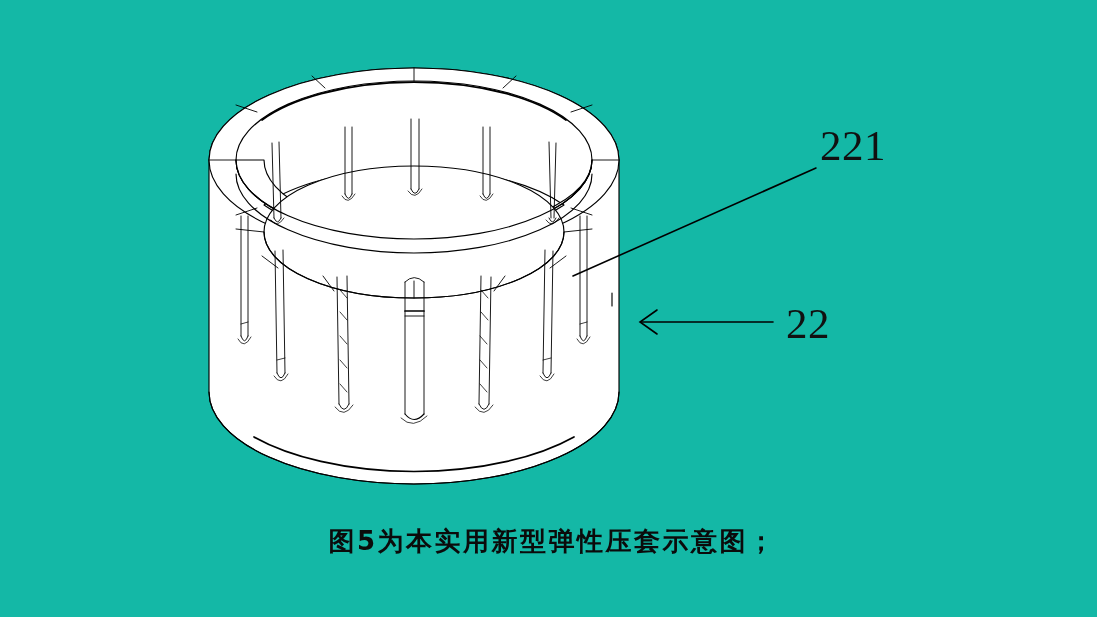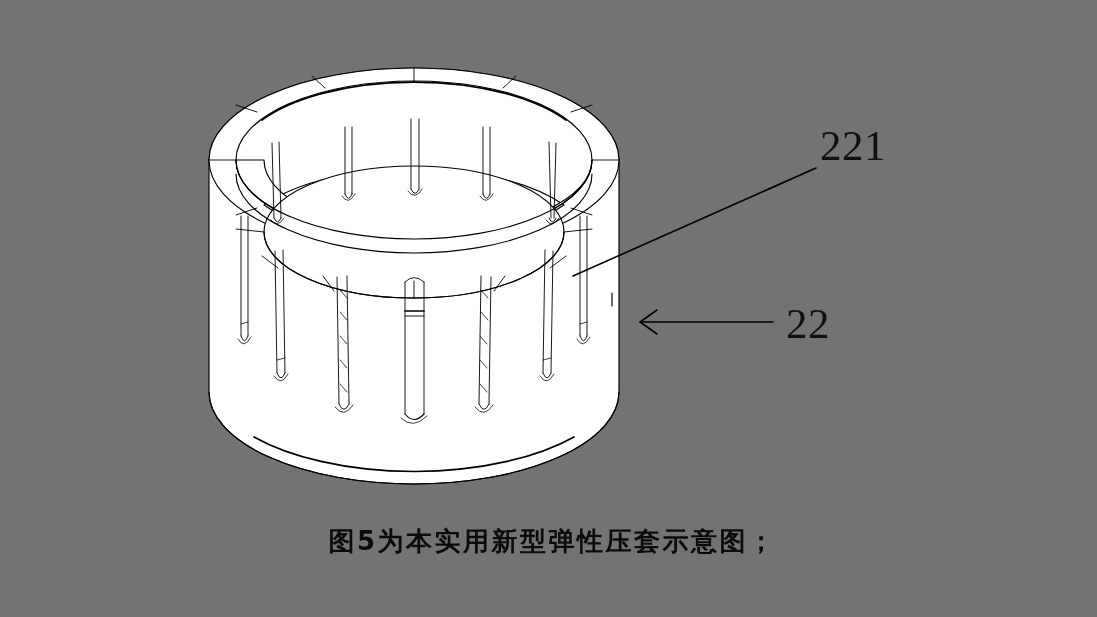--- a/index.html
+++ b/index.html
@@ -12,21 +12,21 @@
     width: 1097px;
     height: 617px;
     font-family: "Liberation Sans", sans-serif;
     overflow: hidden;
     position: relative;
   }
   #figure-page {
     position: relative;
     width: 1097px;
     height: 617px;
-    background: #737373;
+    background: #14b8a6;
   }
   #figure-svg {
     position: absolute;
     left: 0;
     top: 0;
     width: 1097px;
     height: 617px;
     display: block;
   }
   .ln {

